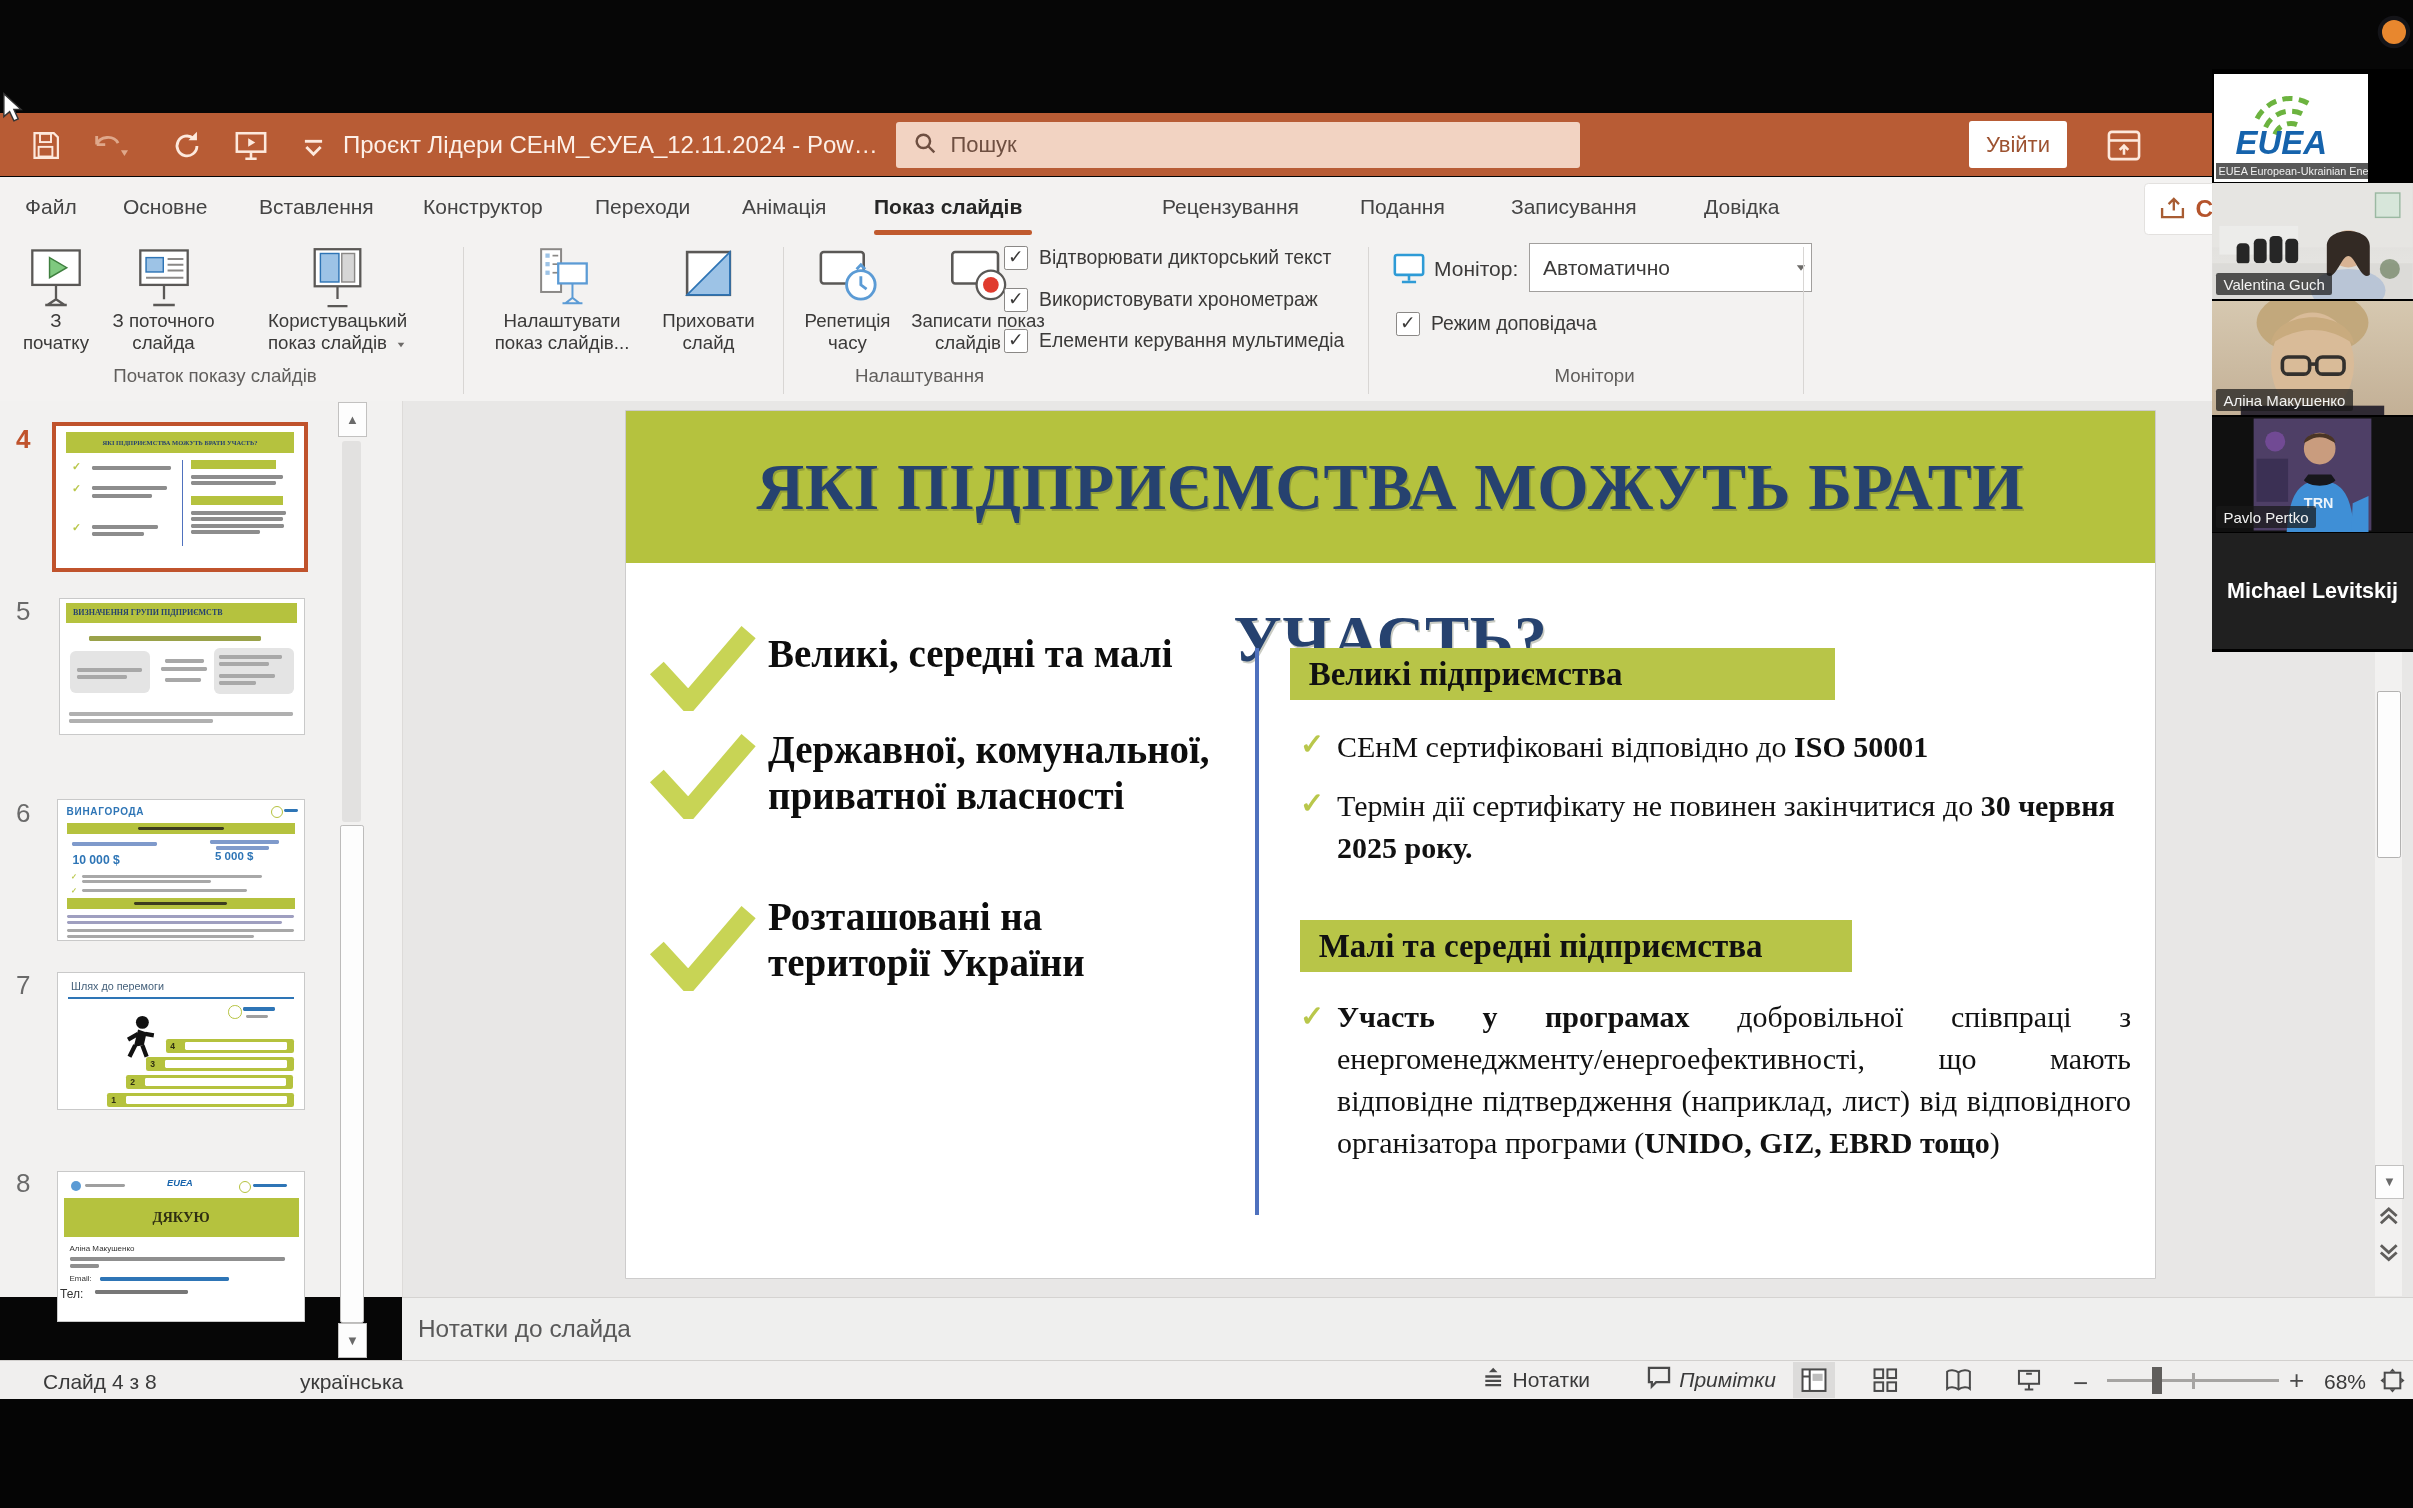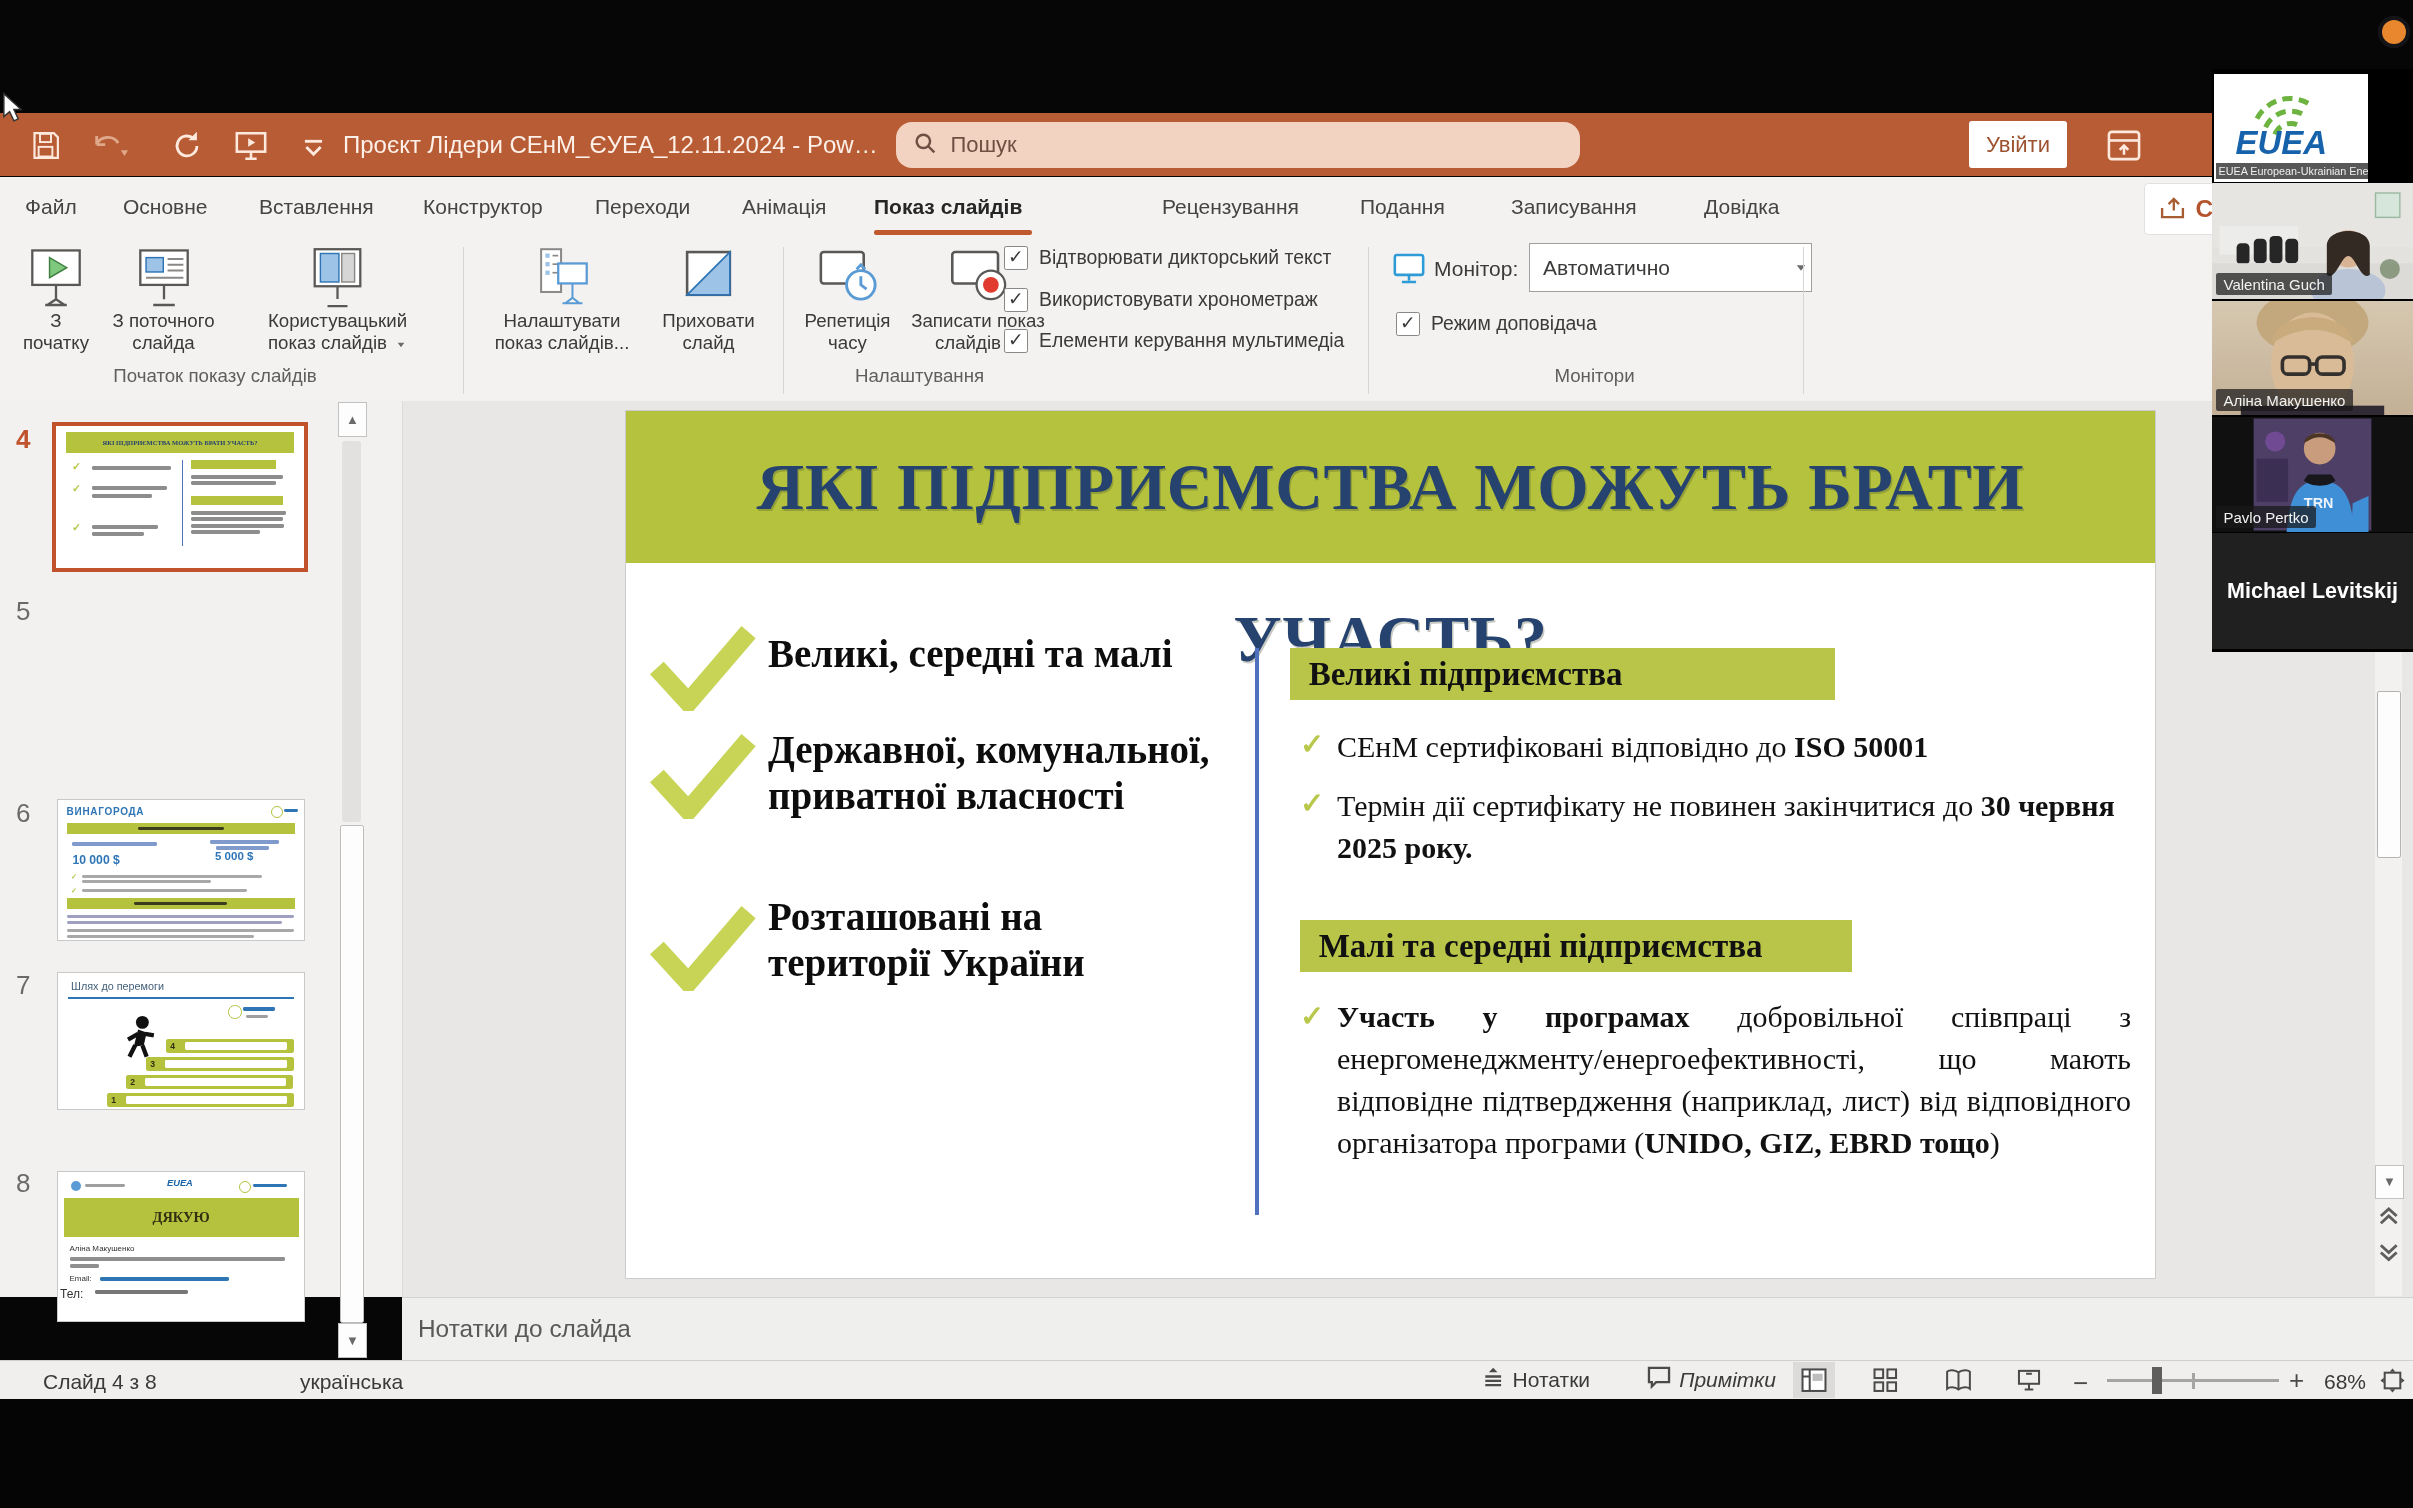--- a/index.html
+++ b/index.html
@@ -5,21 +5,21 @@
   html,body{margin:0;padding:0;background:#000;}
   .screen{position:relative;width:2413px;height:1508px;background:#060606;overflow:hidden;
           font-family:"Liberation Sans",sans-serif;-webkit-font-smoothing:antialiased;}
   .abs{position:absolute;}
   .serif{font-family:"Liberation Serif","DejaVu Serif",serif;}
   .b{font-weight:700;}
   .ell{white-space:nowrap;overflow:hidden;text-overflow:ellipsis;}
   .pre{white-space:pre-line;}
   
   .titlebar{left:0;top:113px;width:2413px;height:63px;background:#b85c35;}
-  .searchbox{background:#f2d3c2;border-radius:16px;display:flex;align-items:center;gap:13px;padding:0 17px;}
+  .searchbox{background:#f2d3c2;border-radius:3px;display:flex;align-items:center;gap:13px;padding:0 17px;}
   .signin{background:#fff;border-radius:2.9px;color:#9d5230;font-size:22px;display:flex;align-items:center;justify-content:center;}
   
   .ribbon{left:0;top:177px;width:2413px;height:224px;background:#f3f2f1;border-bottom:1.4px solid #d2d0ce;}
   .tab{font-size:21px;color:#444;line-height:60px;}
   .tab.active{font-weight:700;color:#262626;}
   .tabline{background:#c05a2e;height:5px;border-radius:2.2px;}
   .bigbtn{text-align:center;color:#3b3a39;font-size:18.7px;line-height:22px;}
   .sep{width:1.4px;background:#d8d6d4;}
   .cbx{display:inline-block;width:21.5px;height:21.5px;background:#fff;border:1.4px solid #8a8886;border-radius:2.2px;
        color:#3b3a39;font-size:18.7px;line-height:20px;text-align:center;}
@@ -296,20 +296,39 @@
       <div class="abs bar" style="left:135px;top:55px;width:85px;height:3.6px;"></div>
       <div class="abs olive" style="left:135px;top:70px;width:92px;height:9.3px;"></div>
       <div class="abs bar" style="left:135px;top:85px;width:95px;height:3.6px;"></div>
       <div class="abs bar" style="left:135px;top:91px;width:92px;height:3.6px;"></div>
       <div class="abs bar" style="left:135px;top:98px;width:93px;height:3.6px;"></div>
       <div class="abs bar" style="left:135px;top:104px;width:69px;height:3.6px;"></div>
     </div>
 
     <div class="abs thumbnum" style="left:16px;top:195px;">5</div>
 
+    <div class="abs thumb" style="left:59px;top:197px;width:244px;height:135px;">
+      <div class="abs olive" style="left:5.7px;top:4.3px;width:231px;height:20px;">
+        <div class="serif b ell" style="font-size:8px;color:#26426f;line-height:20px;padding-left:7.2px;">ВИЗНАЧЕННЯ ГРУПИ ПІДПРИЄМСТВ</div>
+      </div>
+      <div class="abs bar" style="left:29px;top:37px;width:172px;height:5px;background:#9aa24a;"></div>
+      <div class="abs" style="left:10px;top:52px;width:80px;height:42px;background:#e4e4e4;border-radius:5.7px;"></div>
+      <div class="abs bar" style="left:17px;top:69px;width:65px;height:3.6px;background:#a8a8a8;"></div>
+      <div class="abs bar" style="left:17px;top:76px;width:50px;height:3.6px;background:#a8a8a8;"></div>
+      <div class="abs bar" style="left:105px;top:60px;width:39px;height:3.6px;background:#a8a8a8;"></div>
+      <div class="abs bar" style="left:101px;top:68px;width:46px;height:3.6px;background:#a8a8a8;"></div>
+      <div class="abs bar" style="left:105px;top:79px;width:36px;height:3.6px;background:#a8a8a8;"></div>
+      <div class="abs" style="left:154px;top:49px;width:80px;height:46px;background:#e4e4e4;border-radius:5.7px;"></div>
+      <div class="abs bar" style="left:159px;top:56px;width:63px;height:3.6px;background:#a8a8a8;"></div>
+      <div class="abs bar" style="left:159px;top:63px;width:50px;height:3.6px;background:#a8a8a8;"></div>
+      <div class="abs bar" style="left:159px;top:75px;width:56px;height:3.6px;background:#a8a8a8;"></div>
+      <div class="abs bar" style="left:159px;top:82px;width:37px;height:3.6px;background:#a8a8a8;"></div>
+      <div class="abs bar" style="left:8.6px;top:113px;width:224px;height:3.6px;background:#b0b0b0;"></div>
+      <div class="abs bar" style="left:8.6px;top:120px;width:144px;height:3.6px;background:#b0b0b0;"></div>
+    </div>
 
     <div class="abs thumbnum" style="left:16px;top:397px;">6</div>
 
     <div class="abs thumb" style="left:57px;top:398px;width:246px;height:140px;">
       <div class="abs b" style="left:8.6px;top:5.7px;font-size:10px;color:#2e75b6;letter-spacing:0.7px;">ВИНАГОРОДА</div>
       <div class="abs" style="left:213px;top:5.7px;width:10px;height:10px;border:1.4px solid #b5c23e;border-radius:50%;"></div>
       <div class="abs bar" style="left:226px;top:8.6px;width:14.4px;height:3.6px;background:#2e75b6;"></div>
       <div class="abs olive" style="left:8.6px;top:23px;width:228px;height:10.8px;">
         <div class="bar" style="margin:3.6px auto 0;width:86px;height:3.6px;background:#3c3c1e;"></div>
       </div>

